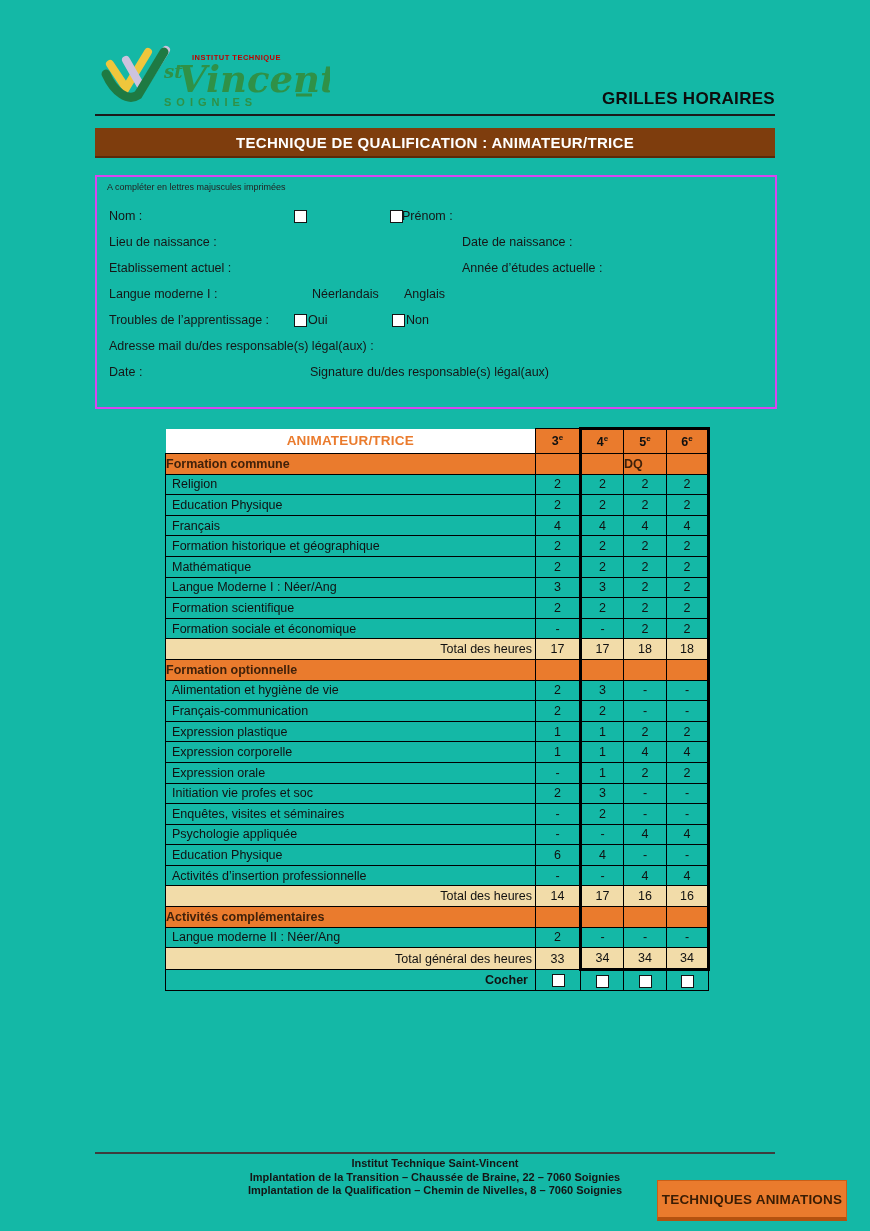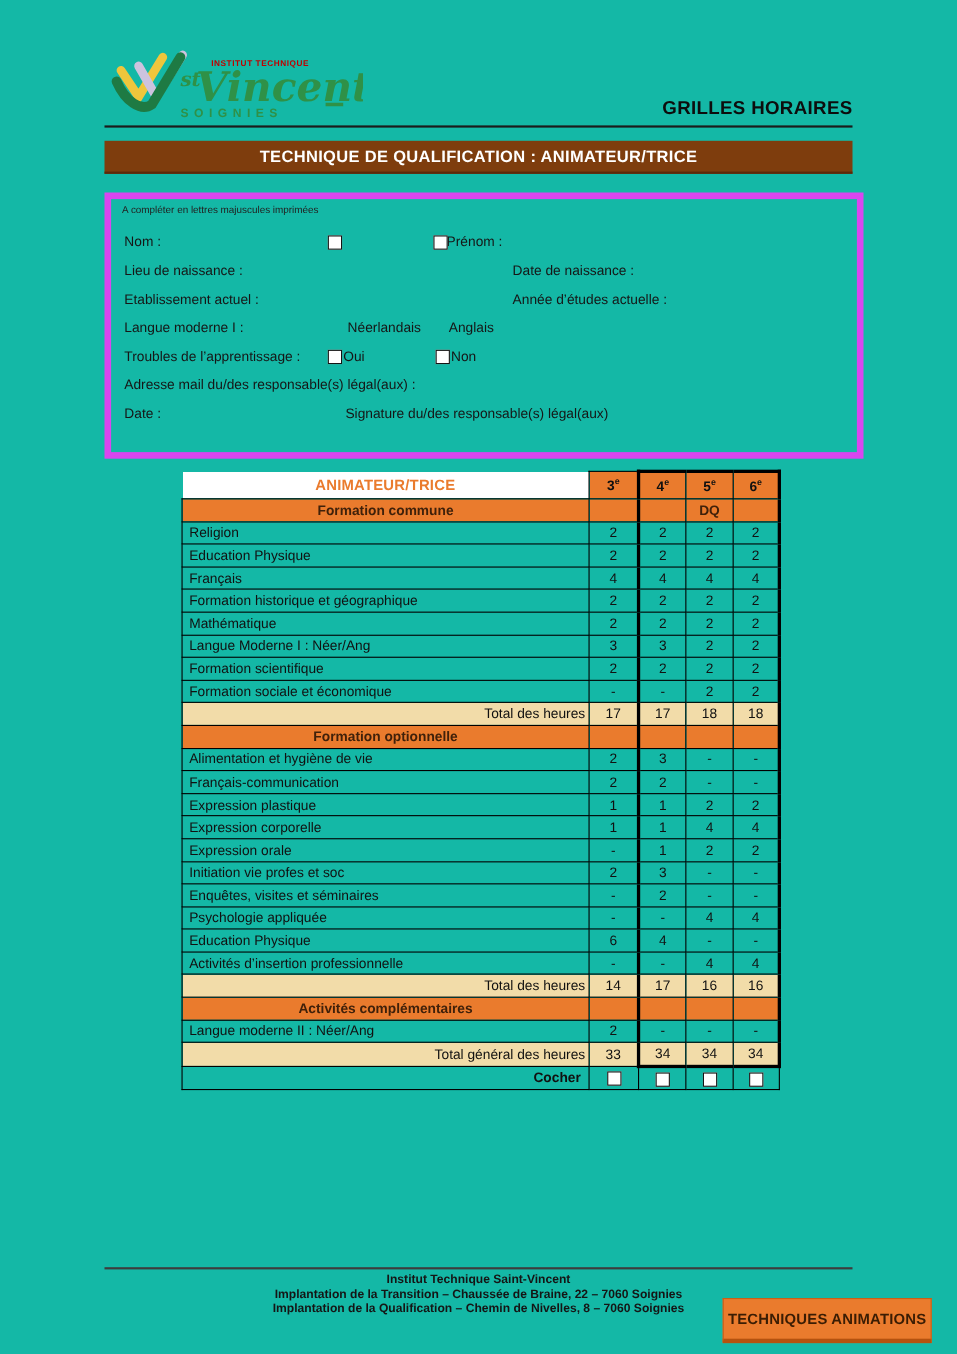--- a/index.html
+++ b/index.html
@@ -15,21 +15,21 @@
   
   .logo{position:absolute;left:100px;top:42px;width:230px;height:76px;}
   .doc-title{position:absolute;top:89px;right:95px;font-size:17px;font-weight:bold;letter-spacing:.3px;color:#0d0d0d;}
   .header-rule{position:absolute;left:95px;top:114px;width:680px;height:2px;background:#1b1b1b;}
 
   .banner{position:absolute;left:95px;top:128px;width:680px;height:28px;background:var(--brown);
           border-bottom:2px solid #5a2a0a;display:flex;align-items:center;justify-content:center;}
   .banner span{color:#fff;font-weight:bold;font-size:15px;letter-spacing:.3px;}
 
   
-  .form-box{position:absolute;left:95px;top:175px;width:678px;height:230px;border:6px solid #d946ef;}
+  .form-box{position:absolute;left:95px;top:175px;width:678px;height:230px;border:2px solid #d946ef;}
   .note{position:absolute;left:10px;top:5px;font-size:9px;color:#222;}
   .fl{position:absolute;font-size:12.5px;white-space:nowrap;color:#161616;}
   .r1{top:32px}.r2{top:58px}.r3{top:84px}.r4{top:110px}.r5{top:136px}.r6{top:162px}.r7{top:188px}
   .lmain{left:12px}
   .l-prenom{left:305px}
   .l-dcol{left:365px}
   .l-sig{left:213px}
   .cb{position:absolute;width:11px;height:11px;border:1.5px solid #141414;background:#fff;}
   .cb-neer{left:197px;top:33px}.lbl-neer{left:215px}
   .cb-ang{left:293px;top:33px}.lbl-ang{left:307px}
@@ -38,21 +38,21 @@
 
   
   table.hours{position:absolute;left:165px;top:427px;border-collapse:collapse;table-layout:fixed;}
   .hours th,.hours td{border:1px solid #000;height:19.6px;padding:0;font-size:12.5px;overflow:hidden;}
   .hours thead th{height:23px;font-weight:bold;}
   th.title{border:none;background:#fff;color:var(--orange);font-size:13.5px;letter-spacing:.2px;text-align:center;}
   th.gcell{background:var(--orange);color:#101010;text-align:center;font-size:12.5px;}
   th.gcell sup{font-size:8px;}
   td.val{text-align:center;}
   tr.subject td.lbl{text-align:left;padding-left:6px;}
-  tr.section td{background:var(--orange);color:#40210a;font-weight:bold;text-align:center;}
+  tr.section td{background:var(--orange);color:#40210a;font-weight:bold;text-align:left;}
   tr.section td.lbl{font-size:12.5px;}
   tr.total td{background:var(--tan);}
   tr.total td.lbl{text-align:right;padding-right:3px;}
   tr.cocher td.lbl{text-align:right;padding-right:7px;font-weight:bold;}
   .bl{border-left:3px solid #000 !important;}
   .br{border-right:3px solid #000 !important;}
   .bt{border-top:3px solid #000 !important;}
   .bb{border-bottom:3px solid #000 !important;}
   .cbx{display:inline-block;width:11px;height:11px;border:1.5px solid #141414;vertical-align:middle;background:#fff;}
 

